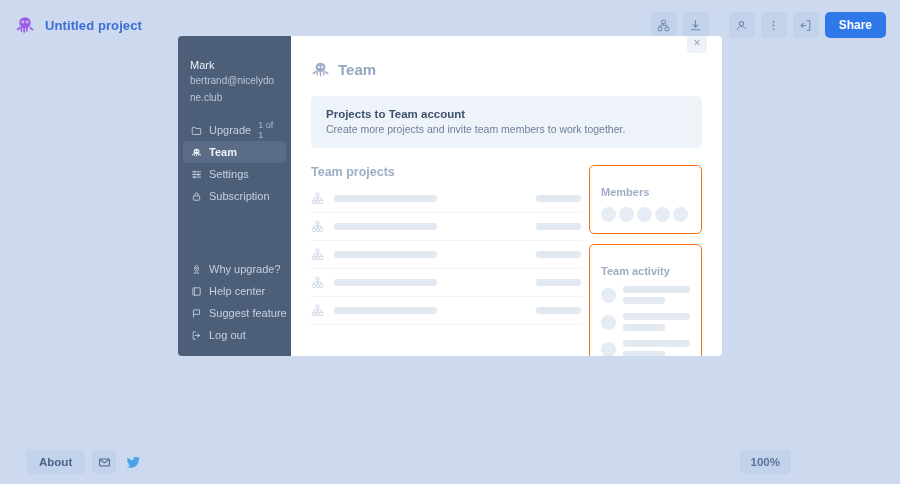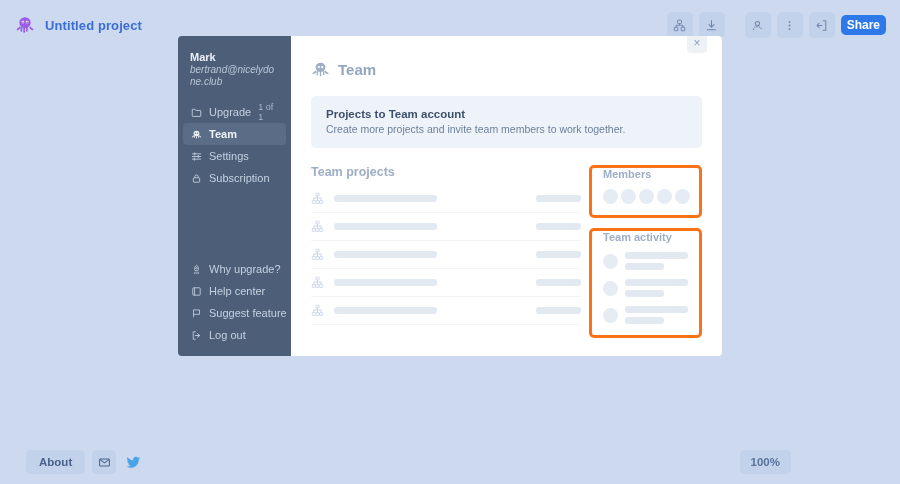--- a/index.html
+++ b/index.html
@@ -53,22 +53,22 @@
     width: 26px; height: 26px;
     border-radius: 5px;
     background: #c2d2ea;
     display: flex;
     align-items: center;
     justify-content: center;
   }
   .tb-btn svg { display: block; }
   .tb-gap { width: 8px; }
   #share-button {
-    height: 20px;
-    padding: 0 6px;
+    height: 26px;
+    padding: 0 14px;
     border-radius: 5px;
     background: #2f78ea;
     color: #ffffff;
     font-size: 12px;
     font-weight: bold;
     display: flex;
     align-items: center;
     justify-content: center;
     border: none;
     font-family: "Liberation Sans", sans-serif;
@@ -85,30 +85,30 @@
     background: #4c5e78;
     border-radius: 4px 0 0 4px;
     padding: 14px 0 0 0;
     z-index: 10;
     display: flex;
     flex-direction: column;
   }
   #sidebar-user { padding: 0 12px 10px 12px; }
   #sidebar-user .uname {
     font-size: 11px;
-    font-weight: bold;
+    font-weight: normal;
     color: #eaf0f8;
     line-height: 14px;
+    margin-top: 8px;
   }
   #sidebar-user .umail {
     font-size: 10px;
     color: #b9c6d8;
-    line-height: 12px;
+    line-height: 17px;
     word-break: break-all;
-    font-style: italic;
   }
 
   .snav { padding: 3px 5px 0 5px; }
   .snav-item {
     display: flex;
     align-items: center;
     gap: 7px;
     height: 22px;
     padding: 0 7px;
     border-radius: 4px;
@@ -241,23 +241,23 @@
     height: 28px;
     border-bottom: 1px solid #f1f4f8;
   }
   .proj-row .picon { width: 13px; height: 13px; flex: none; display:block; }
   .sk { background: #e3e9f1; border-radius: 3px; height: 7px; display: block; }
   .proj-row .sk-name { width: 103px; }
   .proj-row .sk-meta { width: 45px; margin-left: auto; }
 
   
   .panel {
-    border: 3px solid #f97316;
+    border: 1px solid #f97316;
     border-radius: 5px;
-    padding: 0 11px 11px 11px;
+    padding: 20px 11px 11px 11px;
   }
   #members-panel { margin-bottom: 10px; }
   .panel-title {
     font-size: 11px;
     font-weight: bold;
     color: #9eaec5;
     margin-bottom: 9px;
   }
   #members-avatars { display: flex; gap: 3px; }
   .avatar {

